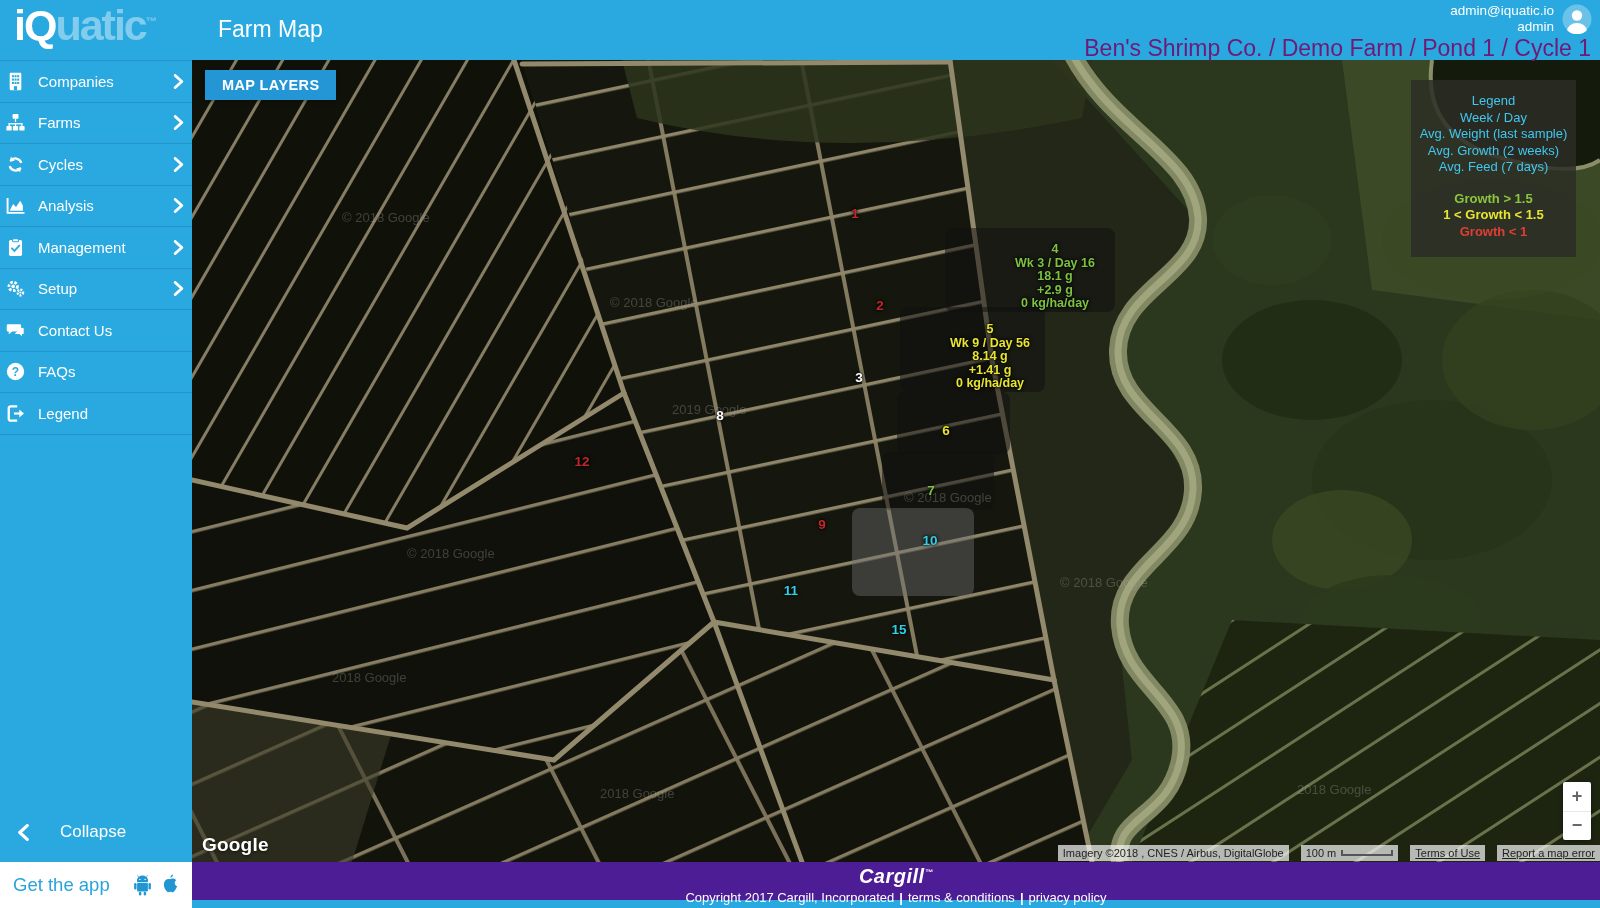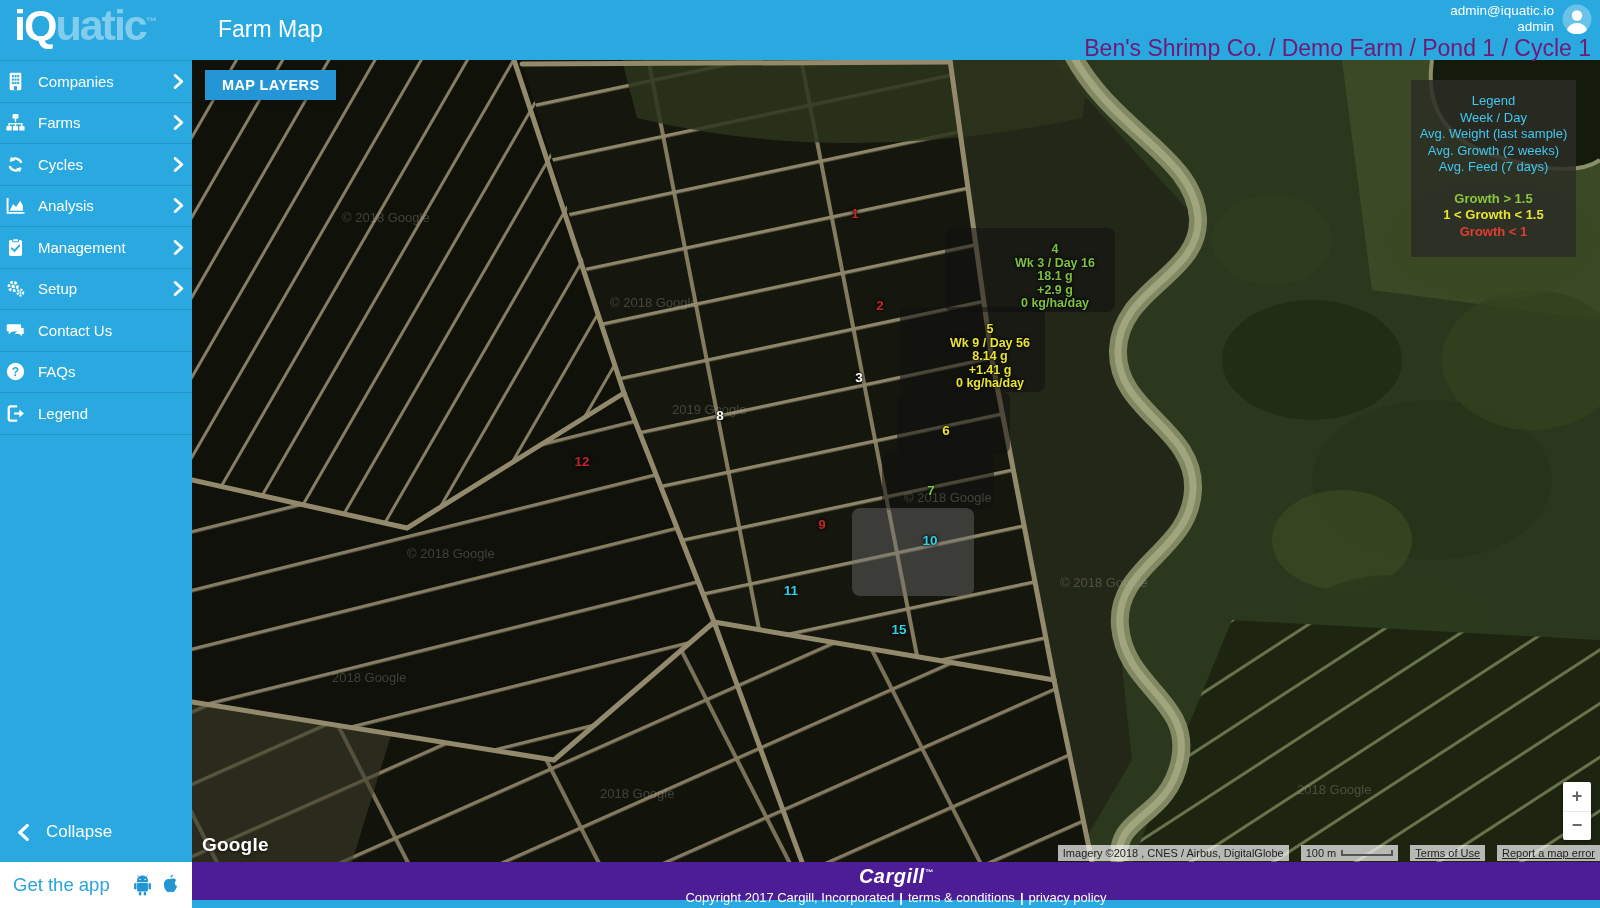--- a/index.html
+++ b/index.html
@@ -17,21 +17,21 @@
   .avatar { width: 30px; height: 30px; display: block; cursor: pointer; }
   .breadcrumb { position: absolute; right: 9px; top: 35px; color: #701a75; font-size: 23px; cursor: pointer; }
 
   
   #sidebar { position: absolute; left: 0; top: 60px; width: 192px; height: 802px; background: #29a9e0; z-index: 25; }
   #sidebar-menu { border-top: 1px solid rgba(10,90,130,0.25); }
   .side-item { height: 41.5px; border-bottom: 1px solid rgba(10,90,130,0.25); display: flex; align-items: center; padding: 0 6px; color: #fff; font-size: 15px; gap: 11px; cursor: pointer; }
   .si-icon { width: 21px; display: flex; align-items: center; }
   .si-label { flex: 1; }
   .si-chev { width: 15px; display: flex; align-items: center; }
-  .collapse-item { position: absolute; bottom: 10px; left: 0; width: 100%; display: flex; align-items: center; gap: 10px; padding: 10px 15px; color: #fff; font-size: 17px; cursor: pointer; }
+  .collapse-item { position: absolute; bottom: 10px; left: 0; width: 100%; display: flex; align-items: center; gap: 24px; padding: 10px 15px; color: #fff; font-size: 17px; cursor: pointer; }
 
   
   #getapp { position: absolute; left: 0; top: 862px; width: 192px; height: 46px; background: #fff; display: flex; align-items: center; padding: 16px 13px; gap: 7px; z-index: 30; }
   .getapp-label { color: #2aa3dc; font-size: 18.5px; flex: 1; cursor: pointer; }
   .store-icon { display: flex; cursor: pointer; }
 
   
   #footer { position: absolute; left: 192px; top: 862px; width: 1408px; height: 38px; background: #4c1d95; color: #fff; text-align: center; z-index: 30; }
   .cargill { font-size: 20px; font-weight: bold; font-style: italic; margin-top: 3px; letter-spacing: 0.5px; }
   .cargill sup { font-size: 8px; }

